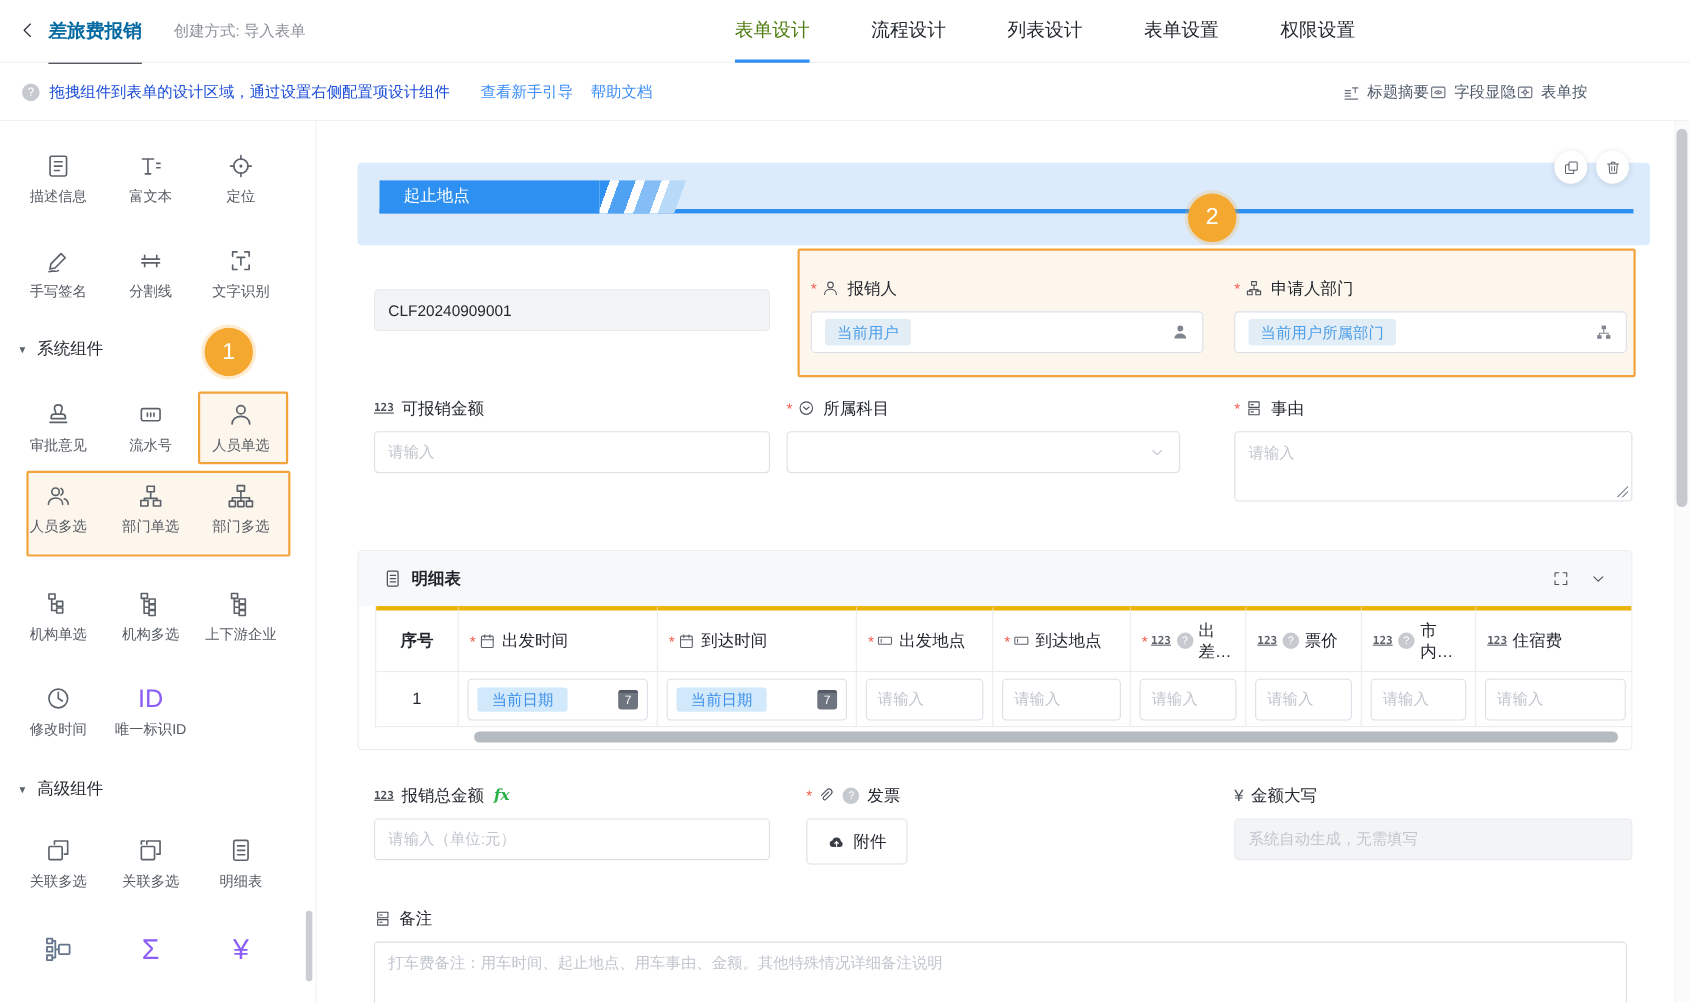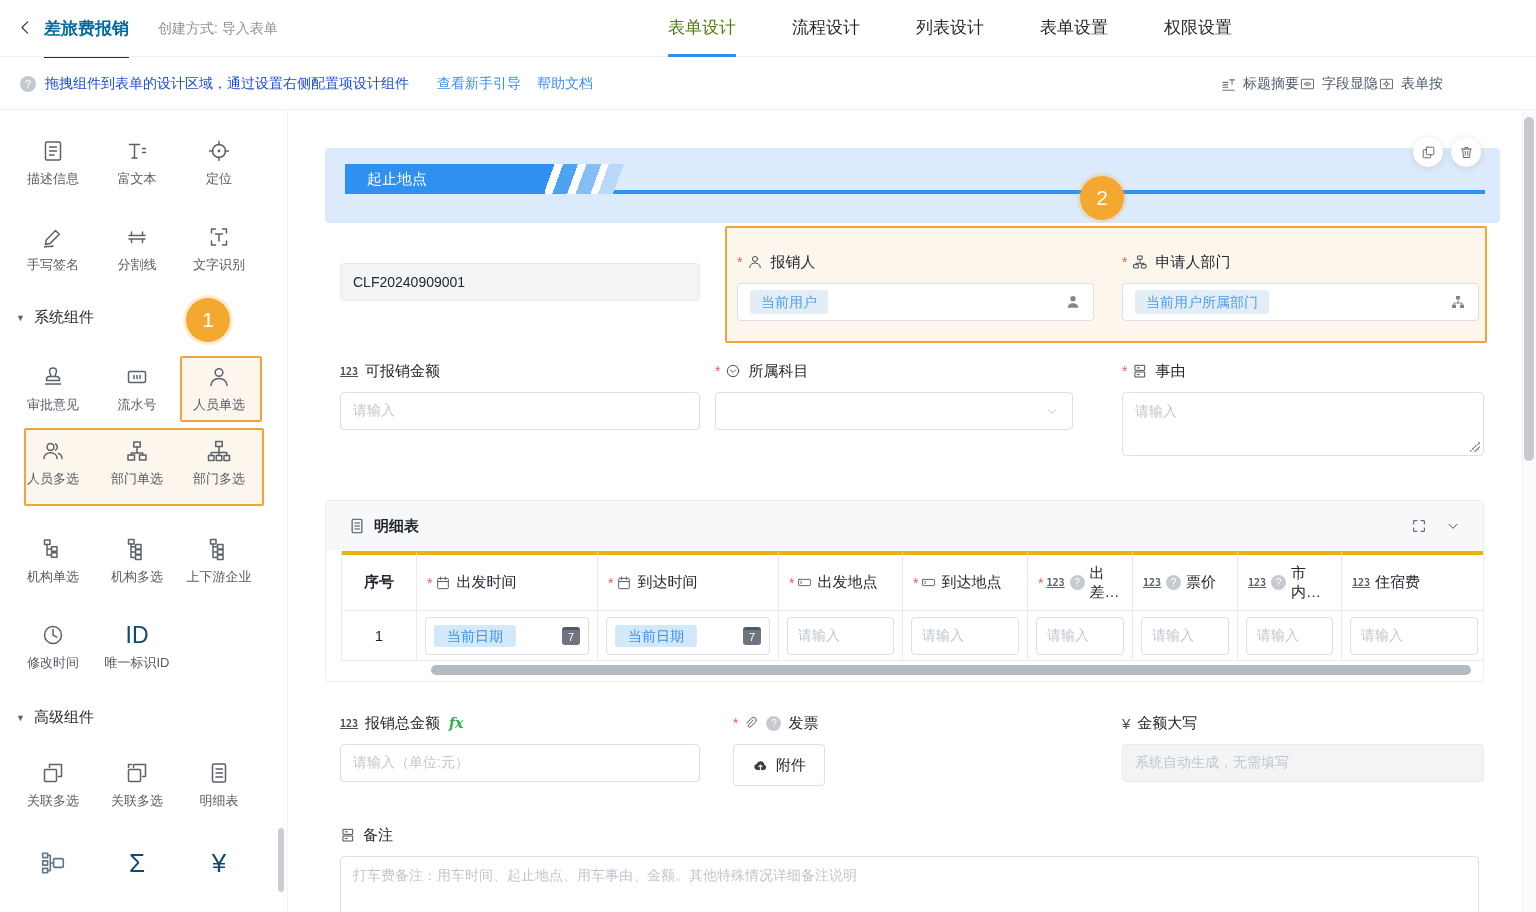--- a/index.html
+++ b/index.html
@@ -28,21 +28,21 @@
   .tb-act svg { color:#6B7280; }
 
   
   .sb { position:absolute; left:0; top:110px; width:288px; height:802px; background:#fff; border-right:1px solid #F1F2F4; z-index:4; }
   .sb-it { position:absolute; width:82px; text-align:center; cursor:grab; z-index:2; }
   .sb-it .sic { height:30px; display:flex; align-items:center; justify-content:center; color:#5C6269; }
   .sb-it .slb { font-size:13px; color:#555B63; margin-top:4px; white-space:nowrap; }
   .sb-sec { position:absolute; left:16px; display:flex; align-items:center; gap:9px; font-size:15px; color:#23272E; z-index:2; }
   .sb-sec .tri { font-size:9px; color:#5C6269; }
   .sb-hl { position:absolute; border:2px solid #F2A33C; background:#FDF6EC; border-radius:2px; z-index:1; }
-  .txtic { font-weight:400; color:#0c4a6e; line-height:1; }
+  .txtic { font-weight:400; color:#8b5cf6; line-height:1; }
   .sb-sc { position:absolute; right:3px; top:718px; width:6px; height:64px; background:#CACDD3; border-radius:3px; }
 
   
   .step { position:absolute; width:44px; height:44px; border-radius:50%; background:#F5A82F; color:#fff; font-size:21px; display:flex; align-items:center; justify-content:center; z-index:7; box-shadow:0 0 0 3px rgba(245,168,47,.22); }
 
   
   .cv { position:absolute; left:289px; top:110px; width:1247px; height:802px; background:#fff; overflow:hidden; }
   .band { position:absolute; left:36px; top:38px; width:1175px; height:75px; background:#DCEBFB; border-radius:4px; }
   .hline { position:absolute; left:56px; top:80px; width:1140px; height:4px; background:#2E90F0; }
   .ribbon { position:absolute; left:56px; top:54px; height:30px; width:200px; background:#2E90F0; color:#fff; font-size:15px; line-height:30px; padding-left:22px; z-index:2; }

